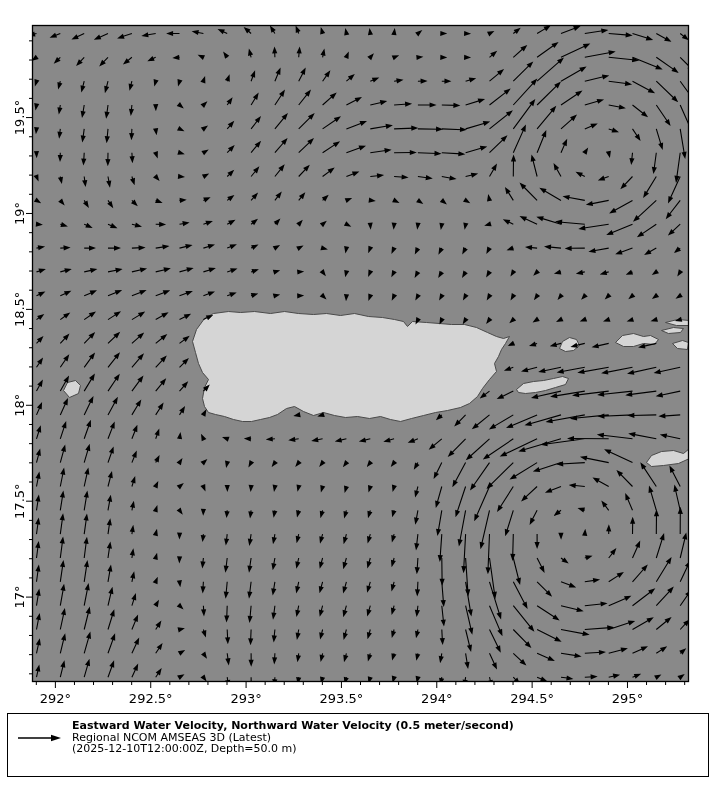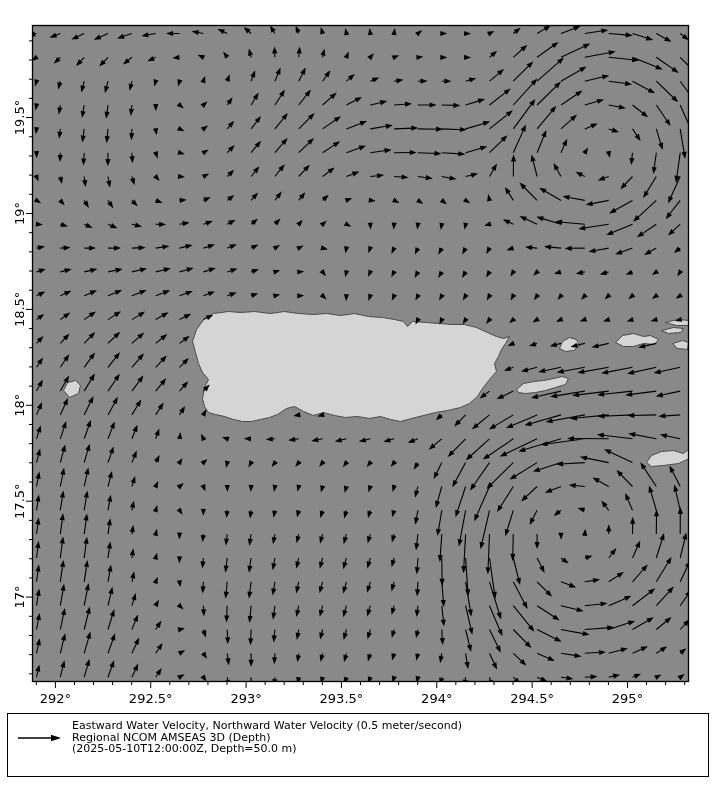--- a/index.html
+++ b/index.html
@@ -4,21 +4,21 @@
 <style>
   html,body{margin:0;padding:0;background:#ffffff;}
   body{font-family:"DejaVu Sans","Liberation Sans",sans-serif;}
   .page{position:relative;width:720px;height:800px;background:#ffffff;overflow:hidden;}
   #map-svg{position:absolute;left:0;top:0;}
   .legend{position:absolute;left:7px;top:713px;width:702px;height:64px;
           border:1px solid #000;box-sizing:border-box;display:flex;align-items:flex-start;}
   .legend-arrow-wrap{margin:15px 0 0 8px;flex:0 0 auto;}
   .legend-text{margin:6px 0 0 10px;color:#000;}
   .legend-text .l{font-size:11px;line-height:11.5px;white-space:nowrap;}
-  .legend-text .l1{font-weight:normal;}
+  .legend-text .l1{font-weight:bold;}
 </style>
 </head>
 <body>
 
 <div class="page">
 
   <svg id="map-svg" width="720" height="710">
       <defs>
         <clipPath id="mapclip">
           <rect x="0" y="0" width="656" height="656"></rect>
@@ -131,18 +131,18 @@
 
   <div class="legend">
     <div class="legend-arrow-wrap">
       <svg width="46" height="12">
         <line x1="2" y1="6" x2="36" y2="6" stroke="#000" stroke-width="1.3"></line>
         <polygon points="35,2.8 45,6 35,9.2" fill="#000"></polygon>
       </svg>
     </div>
     <div class="legend-text">
       <div class="l l1">Eastward Water Velocity, Northward Water Velocity (0.5 meter/second)</div>
-      <div class="l">Regional NCOM AMSEAS 3D (Depth)</div>
-      <div class="l">(2025-05-10T12:00:00Z, Depth=50.0 m)</div>
+      <div class="l">Regional NCOM AMSEAS 3D (Latest)</div>
+      <div class="l">(2025-12-10T12:00:00Z, Depth=50.0 m)</div>
     </div>
   </div>
 
 </div>
 
 </body></html>

